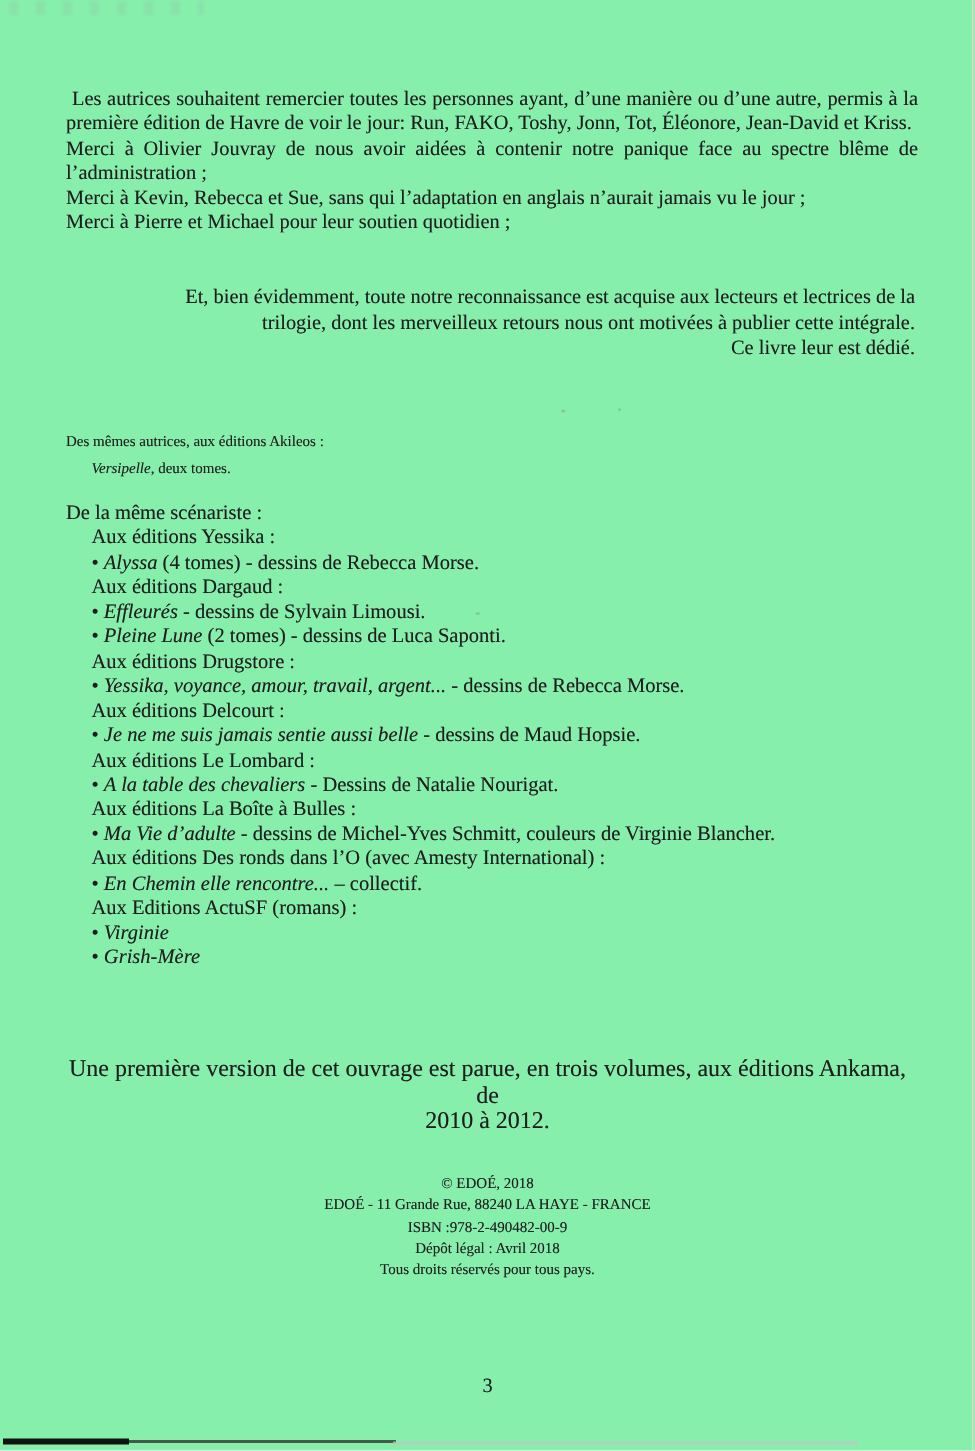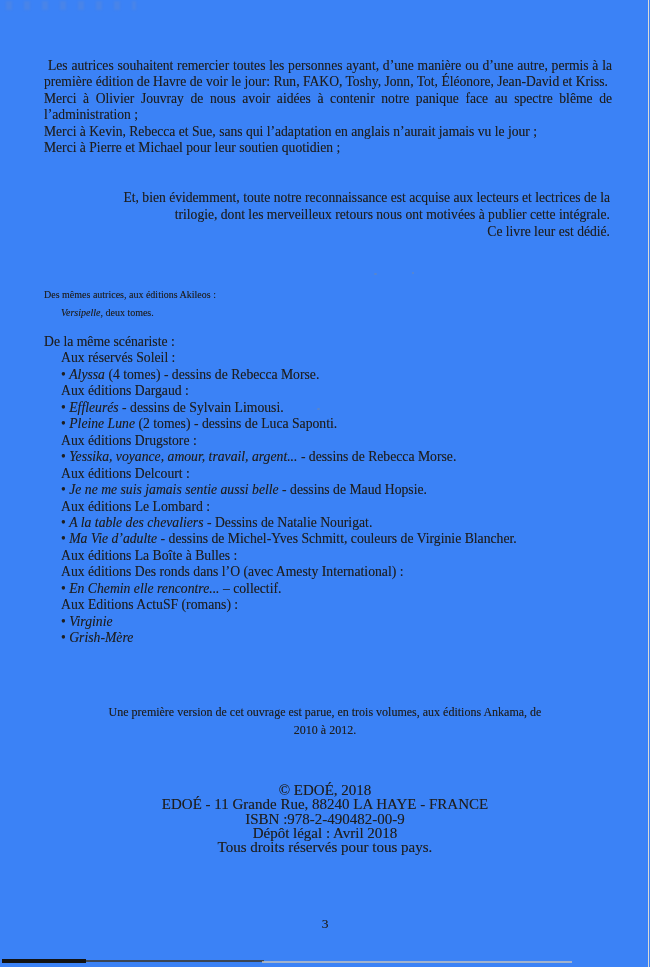--- a/index.html
+++ b/index.html
@@ -1,38 +1,38 @@
 <!DOCTYPE html>
 <html><head>
 <meta charset="utf-8">
 <style>
   html,body{margin:0;padding:0;background:#ffffff;}
   .page{
     position:relative;width:650px;height:967px;overflow:hidden;
-    background:#3b82f6;
+    background:#86efac;
     font-family:"Liberation Serif","DejaVu Serif",serif;
     color:#1e1e1e;
     text-shadow:0 0 .35px rgba(30,30,30,.45);
   }
   
   .thanks{position:absolute;left:44px;width:568px;top:58px;font-size:13.6px;line-height:16.4px;text-align:justify;}
   .thanks .para{margin:0;}
   .thanks .para:first-child{text-indent:4px;}
   
   .dedication{position:absolute;left:40px;right:40px;top:189px;text-align:right;font-size:13.6px;line-height:17px;white-space:pre-line;}
   
   .same-authors{position:absolute;left:44px;top:286px;font-size:10px;line-height:17.5px;}
   
   .biblio{position:absolute;left:44px;top:334px;width:590px;font-size:13.7px;line-height:16.45px;}
   .bib-line{white-space:nowrap;margin-left:17px;}
   .bib-line em{font-style:italic;}
   
-  .edition-note{position:absolute;left:40px;right:40px;top:704px;text-align:center;font-size:12px;line-height:17.5px;white-space:pre-line;}
+  .edition-note{position:absolute;left:40px;right:40px;top:704px;text-align:center;font-size:16px;line-height:17.5px;white-space:pre-line;}
   
-  .colophon{position:absolute;left:0;right:0;top:783px;text-align:center;font-size:15px;line-height:14.3px;}
+  .colophon{position:absolute;left:0;right:0;top:783px;text-align:center;font-size:10px;line-height:14.3px;}
   .colophon .col-line{margin:0;}
   
   .page-number{position:absolute;left:0;right:0;top:916px;text-align:center;font-size:13.5px;}
   
   .artifact-right-edge{position:absolute;top:0;bottom:0;right:1px;width:1px;background:#dbdbd8;}
   .artifact-bar-thick{position:absolute;left:2px;top:959px;width:84px;height:4px;background:#121212;}
   .artifact-bar-mid{position:absolute;left:86px;top:960px;width:178px;height:2px;background:#3c3c3a;opacity:.85;}
   .artifact-bar-faint{position:absolute;left:262px;top:961px;width:310px;height:2px;background:#c3c3bf;opacity:.75;filter:blur(.4px);}
   .smudge-top-left{position:absolute;left:6px;top:1px;width:130px;height:9px;opacity:.5;filter:blur(1px);
     background:repeating-linear-gradient(90deg,rgba(160,148,148,.28) 0 6px,rgba(255,255,255,0) 6px 18px);}
@@ -62,33 +62,33 @@
   <div class="same-authors">
     <div>Des mêmes autrices, aux éditions Akileos :</div>
     <div class="bib-line">
       <em>Versipelle</em><span>, deux tomes.</span>
     </div>
   </div>
 
   <div class="biblio">
     <div>De la même scénariste :</div>
     <div>
-        <div class="bib-line">Aux réservés Soleil :</div>
+        <div class="bib-line">Aux éditions Yessika :</div>
         <div class="bib-line"><span>• </span><em>Alyssa</em><span> (4 tomes) - dessins de Rebecca Morse.</span></div>
         <div class="bib-line">Aux éditions Dargaud :</div>
         <div class="bib-line"><span>• </span><em>Effleurés</em><span> - dessins de Sylvain Limousi.</span></div>
         <div class="bib-line"><span>• </span><em>Pleine Lune</em><span> (2 tomes) - dessins de Luca Saponti.</span></div>
         <div class="bib-line">Aux éditions Drugstore :</div>
         <div class="bib-line"><span>• </span><em>Yessika, voyance, amour, travail, argent...</em><span> - dessins de Rebecca Morse.</span></div>
         <div class="bib-line">Aux éditions Delcourt :</div>
         <div class="bib-line"><span>• </span><em>Je ne me suis jamais sentie aussi belle</em><span> - dessins de Maud Hopsie.</span></div>
         <div class="bib-line">Aux éditions Le Lombard :</div>
         <div class="bib-line"><span>• </span><em>A la table des chevaliers</em><span> - Dessins de Natalie Nourigat.</span></div>
+        <div class="bib-line">Aux éditions La Boîte à Bulles :</div>
         <div class="bib-line"><span>• </span><em>Ma Vie d’adulte</em><span> - dessins de Michel-Yves Schmitt, couleurs de Virginie Blancher.</span></div>
-        <div class="bib-line">Aux éditions La Boîte à Bulles :</div>
         <div class="bib-line">Aux éditions Des ronds dans l’O (avec Amesty International) :</div>
         <div class="bib-line"><span>• </span><em>En Chemin elle rencontre...</em><span> – collectif.</span></div>
         <div class="bib-line">Aux Editions ActuSF (romans) :</div>
         <div class="bib-line"><span>• </span><em>Virginie</em></div>
         <div class="bib-line"><span>• </span><em>Grish-Mère</em></div>
       </div>
   </div>
 
   <div class="edition-note">Une première version de cet ouvrage est parue, en trois volumes, aux éditions Ankama, de
 2010 à 2012.</div>

